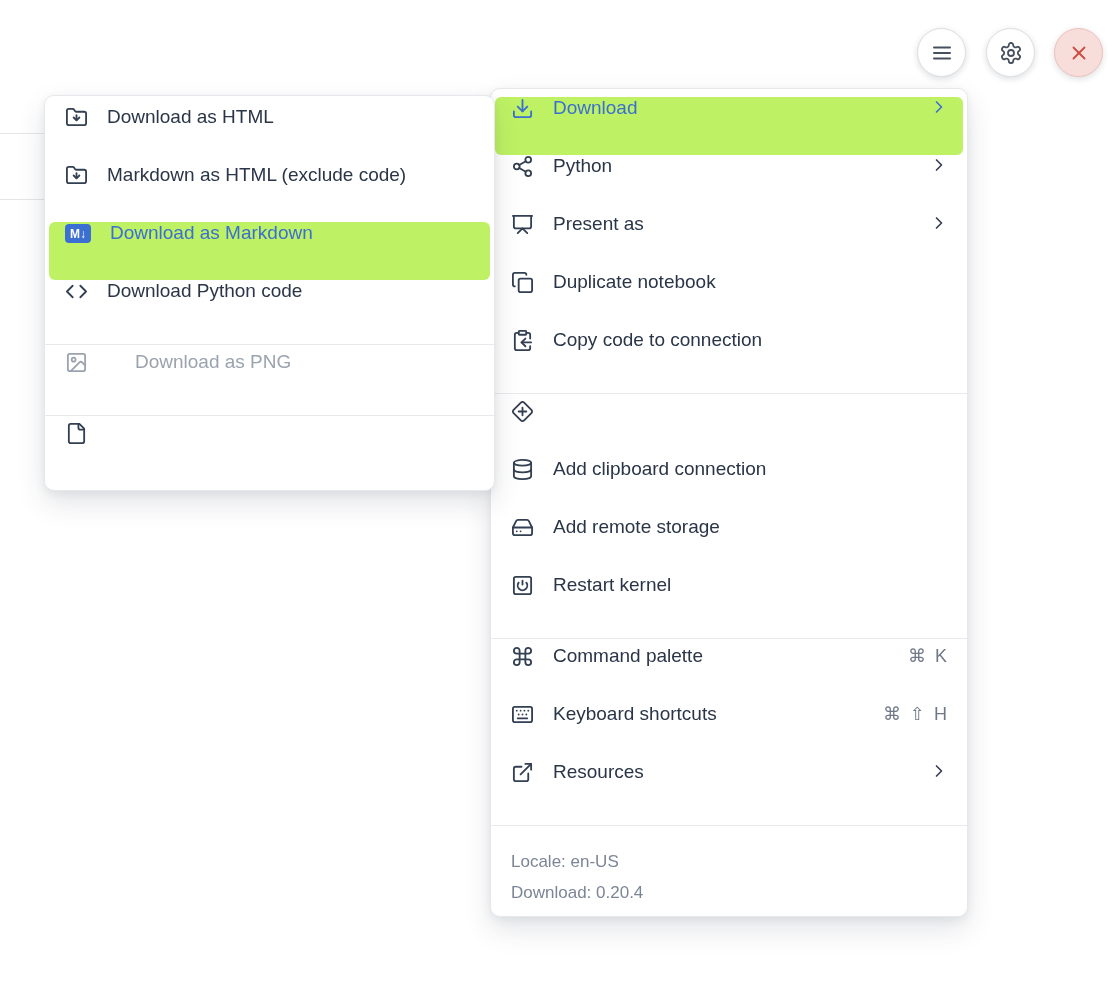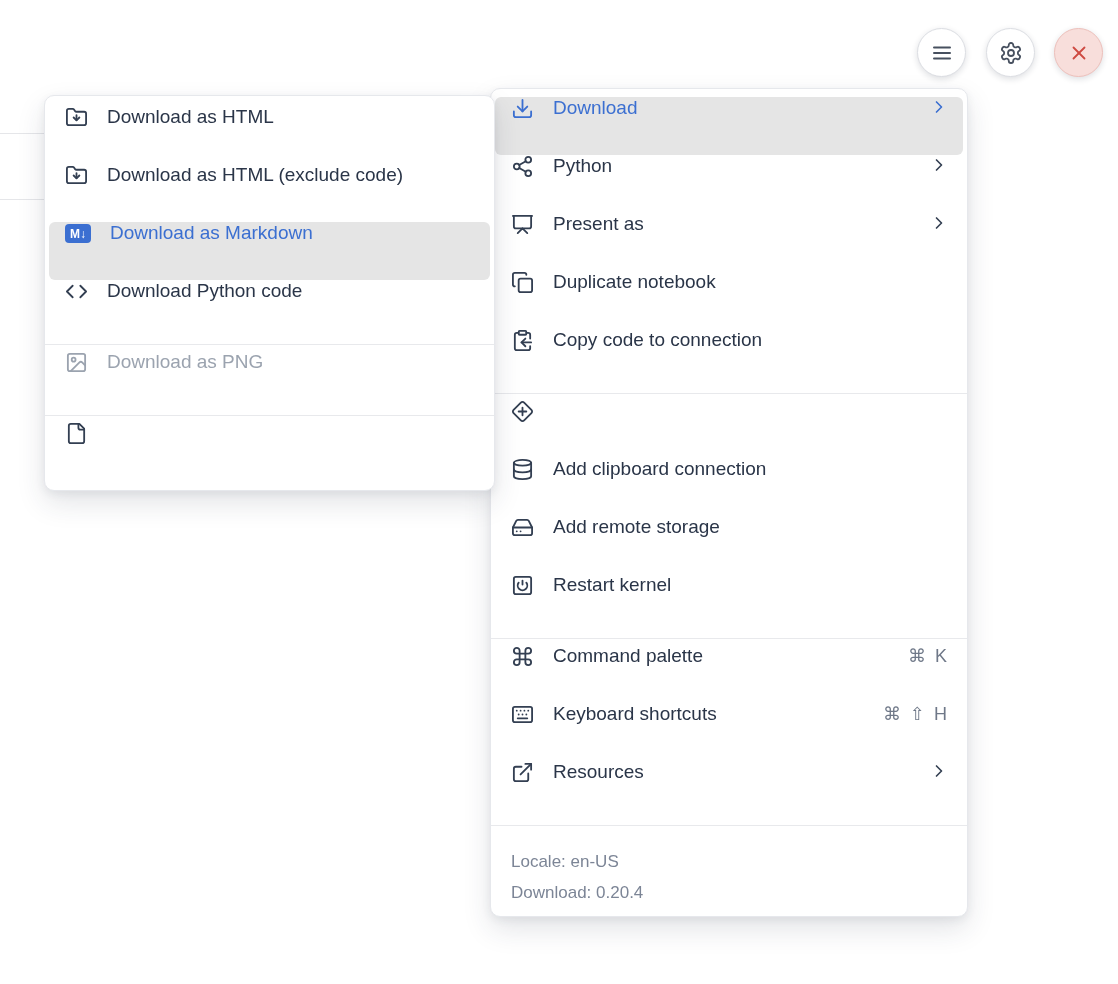--- a/index.html
+++ b/index.html
@@ -42,23 +42,23 @@
     padding:0 14px 0 16px; border-radius:6px;
     font-size:19px; color:#2a3548; cursor:pointer; white-space:nowrap;
   }
   .mi .ic { width:23px; height:23px; flex:0 0 auto; margin-right:19px;
             display:flex; align-items:center; justify-content:center; color:#333f52; }
   .mi .ic svg { display:block; }
   .mi .lbl { flex:1 1 auto; overflow:hidden; }
   .mi .chev { width:20px; height:20px; flex:0 0 auto; color:#333f52; }
   .mi .kbd { flex:0 0 auto; color:#6f7888; font-size:18px; letter-spacing:2px; }
 
-  .mi.active { background:#e5e5e5; color:#3b6fd1; }
+  .mi.active { background:#bef264; color:#3b6fd1; }
   .mi.active .ic, .mi.active .chev { color:#3b6fd1; }
-  .mi.disabled { color:#9ba3af; cursor:default; }
+  .mi.disabled { color:#9ba3af; cursor:default;gap:28px; }
   .mi.disabled .ic { color:#9ba3af; }
 
   .sep { height:1px; background:#e8e9ec; margin:6px -4px; }
 
   .menu-footer {
     margin:6px -4px 0; border-top:1px solid #e8e9ec;
     padding:20px 20px 8px; color:#7c8596; font-size:17px;
   }
   .menu-footer div { line-height:31px; }
 
@@ -288,21 +288,21 @@
   </div>
 
   <div class="mi">
     <span class="ic">
       <svg width="23" height="23" viewBox="0 0 24 24" fill="none" stroke="currentColor" stroke-width="1.9" stroke-linecap="round" stroke-linejoin="round">
           <path d="M20 20a2 2 0 0 0 2-2V8a2 2 0 0 0-2-2h-7.9a2 2 0 0 1-1.69-.9L9.6 3.9A2 2 0 0 0 7.93 3H4a2 2 0 0 0-2 2v13a2 2 0 0 0 2 2Z"></path>
           <path d="M12 9.5v5"></path>
           <path d="m15 12-3 3-3-3"></path>
         </svg>
     </span>
-    <span class="lbl">Download as HTML (exclude code)</span>
+    <span class="lbl">Markdown as HTML (exclude code)</span>
   </div>
 
   <div class="mi active">
     <span class="ic" style="width:26px">
       <span class="md-badge">M↓</span>
     </span>
     <span class="lbl">Download as Markdown</span>
   </div>
 
   <div class="mi">

